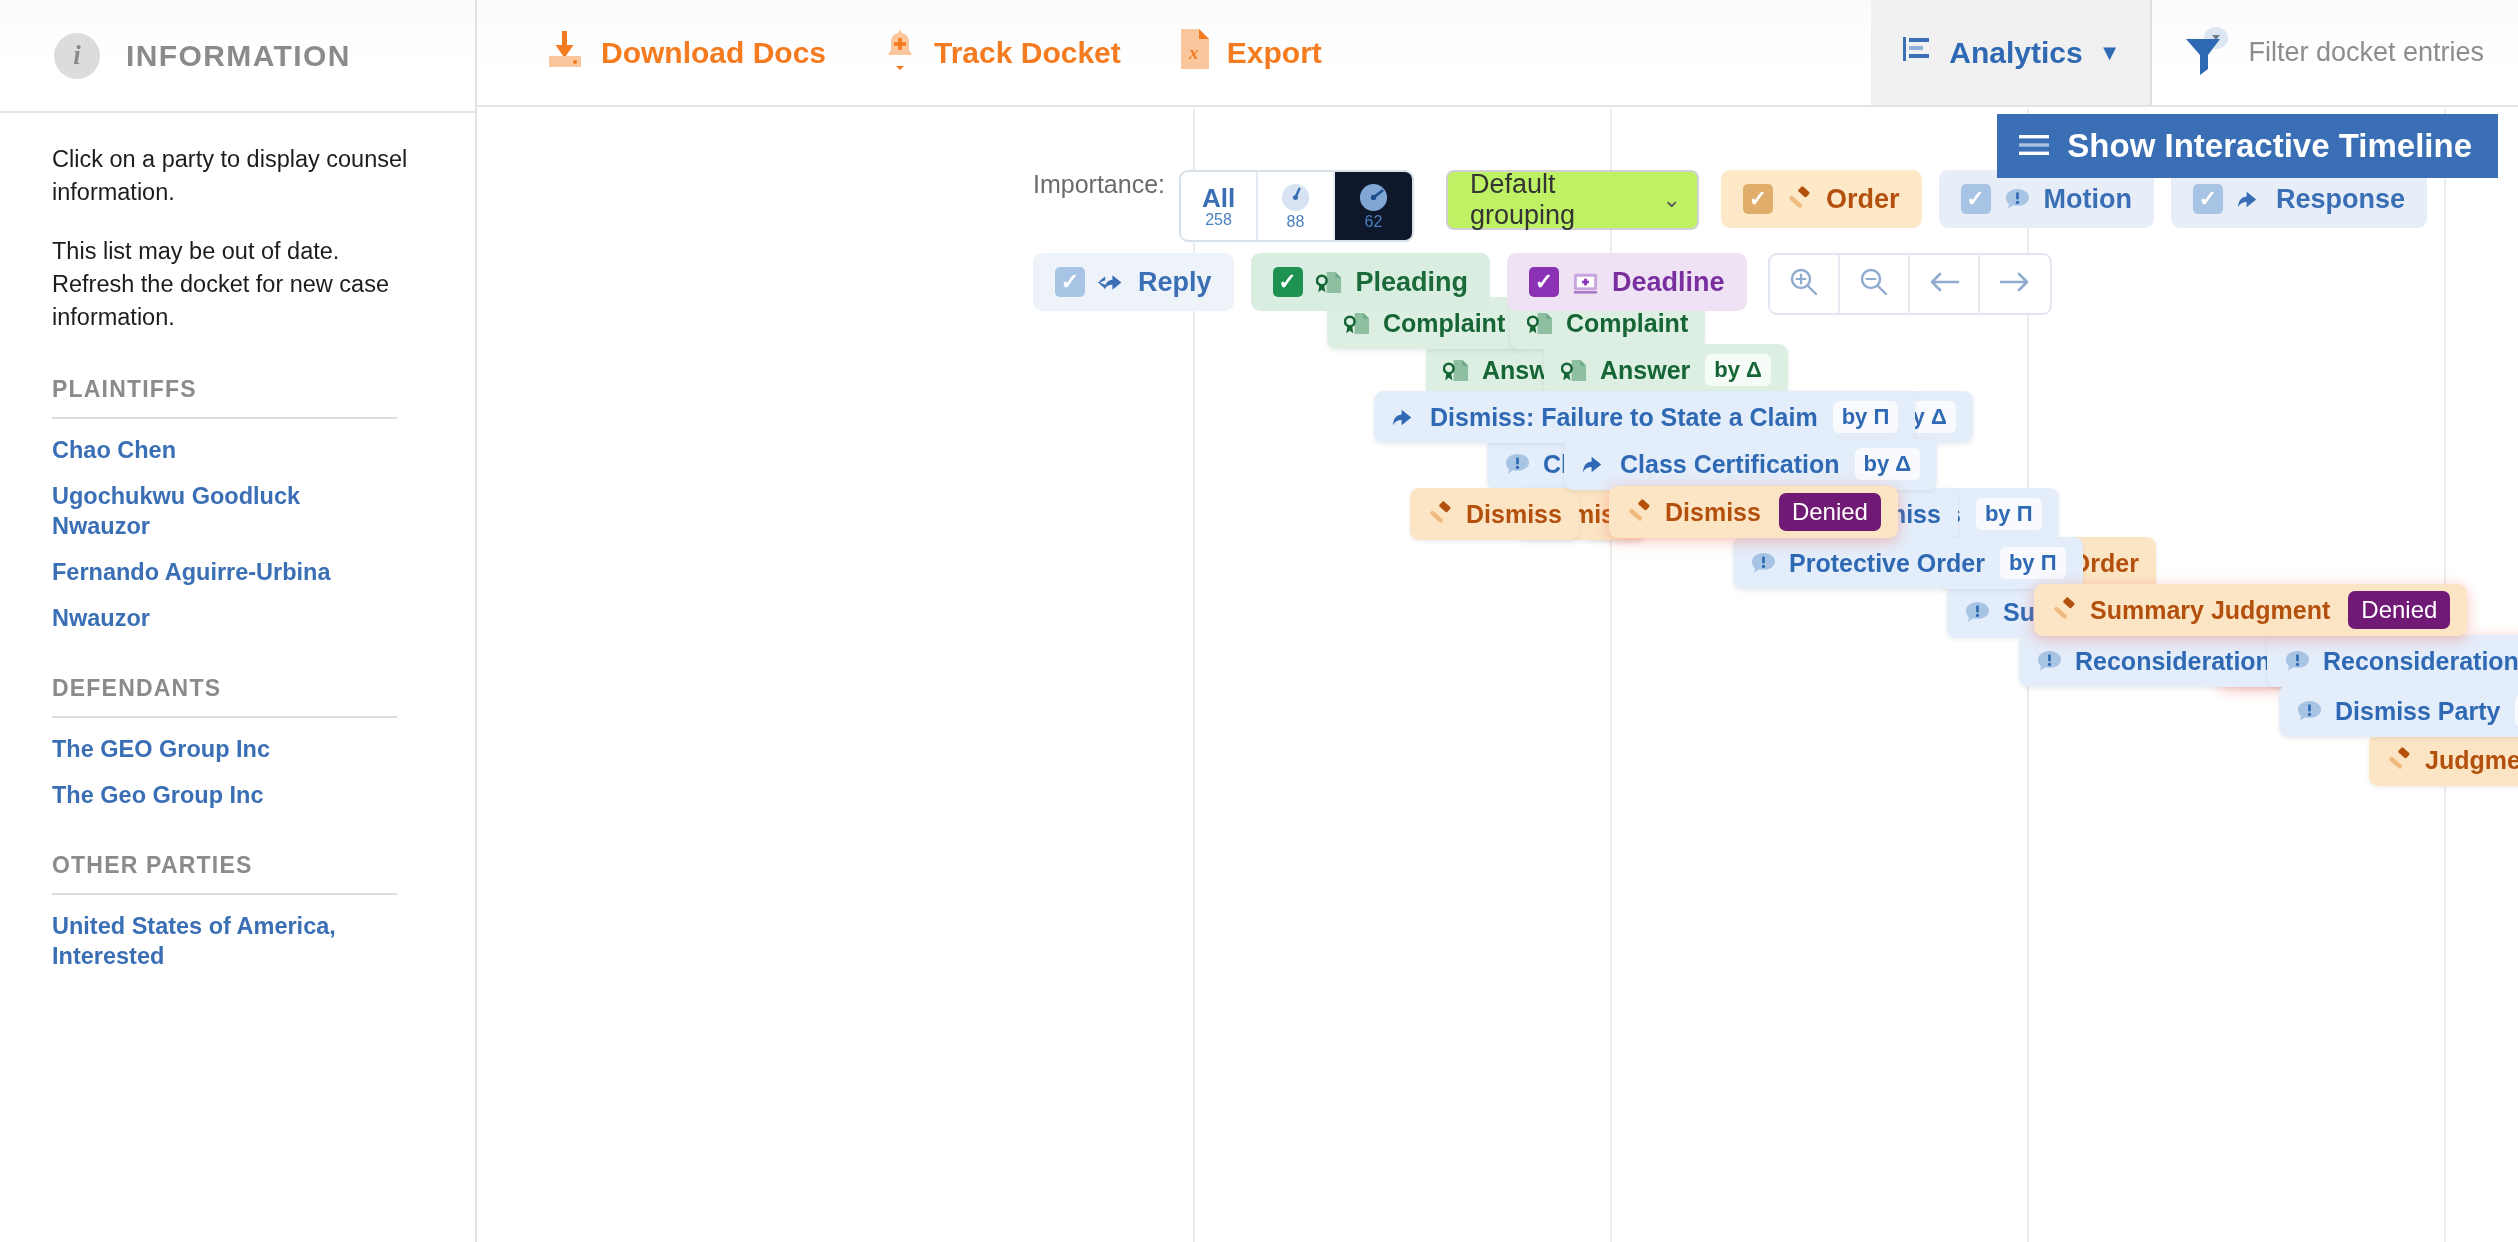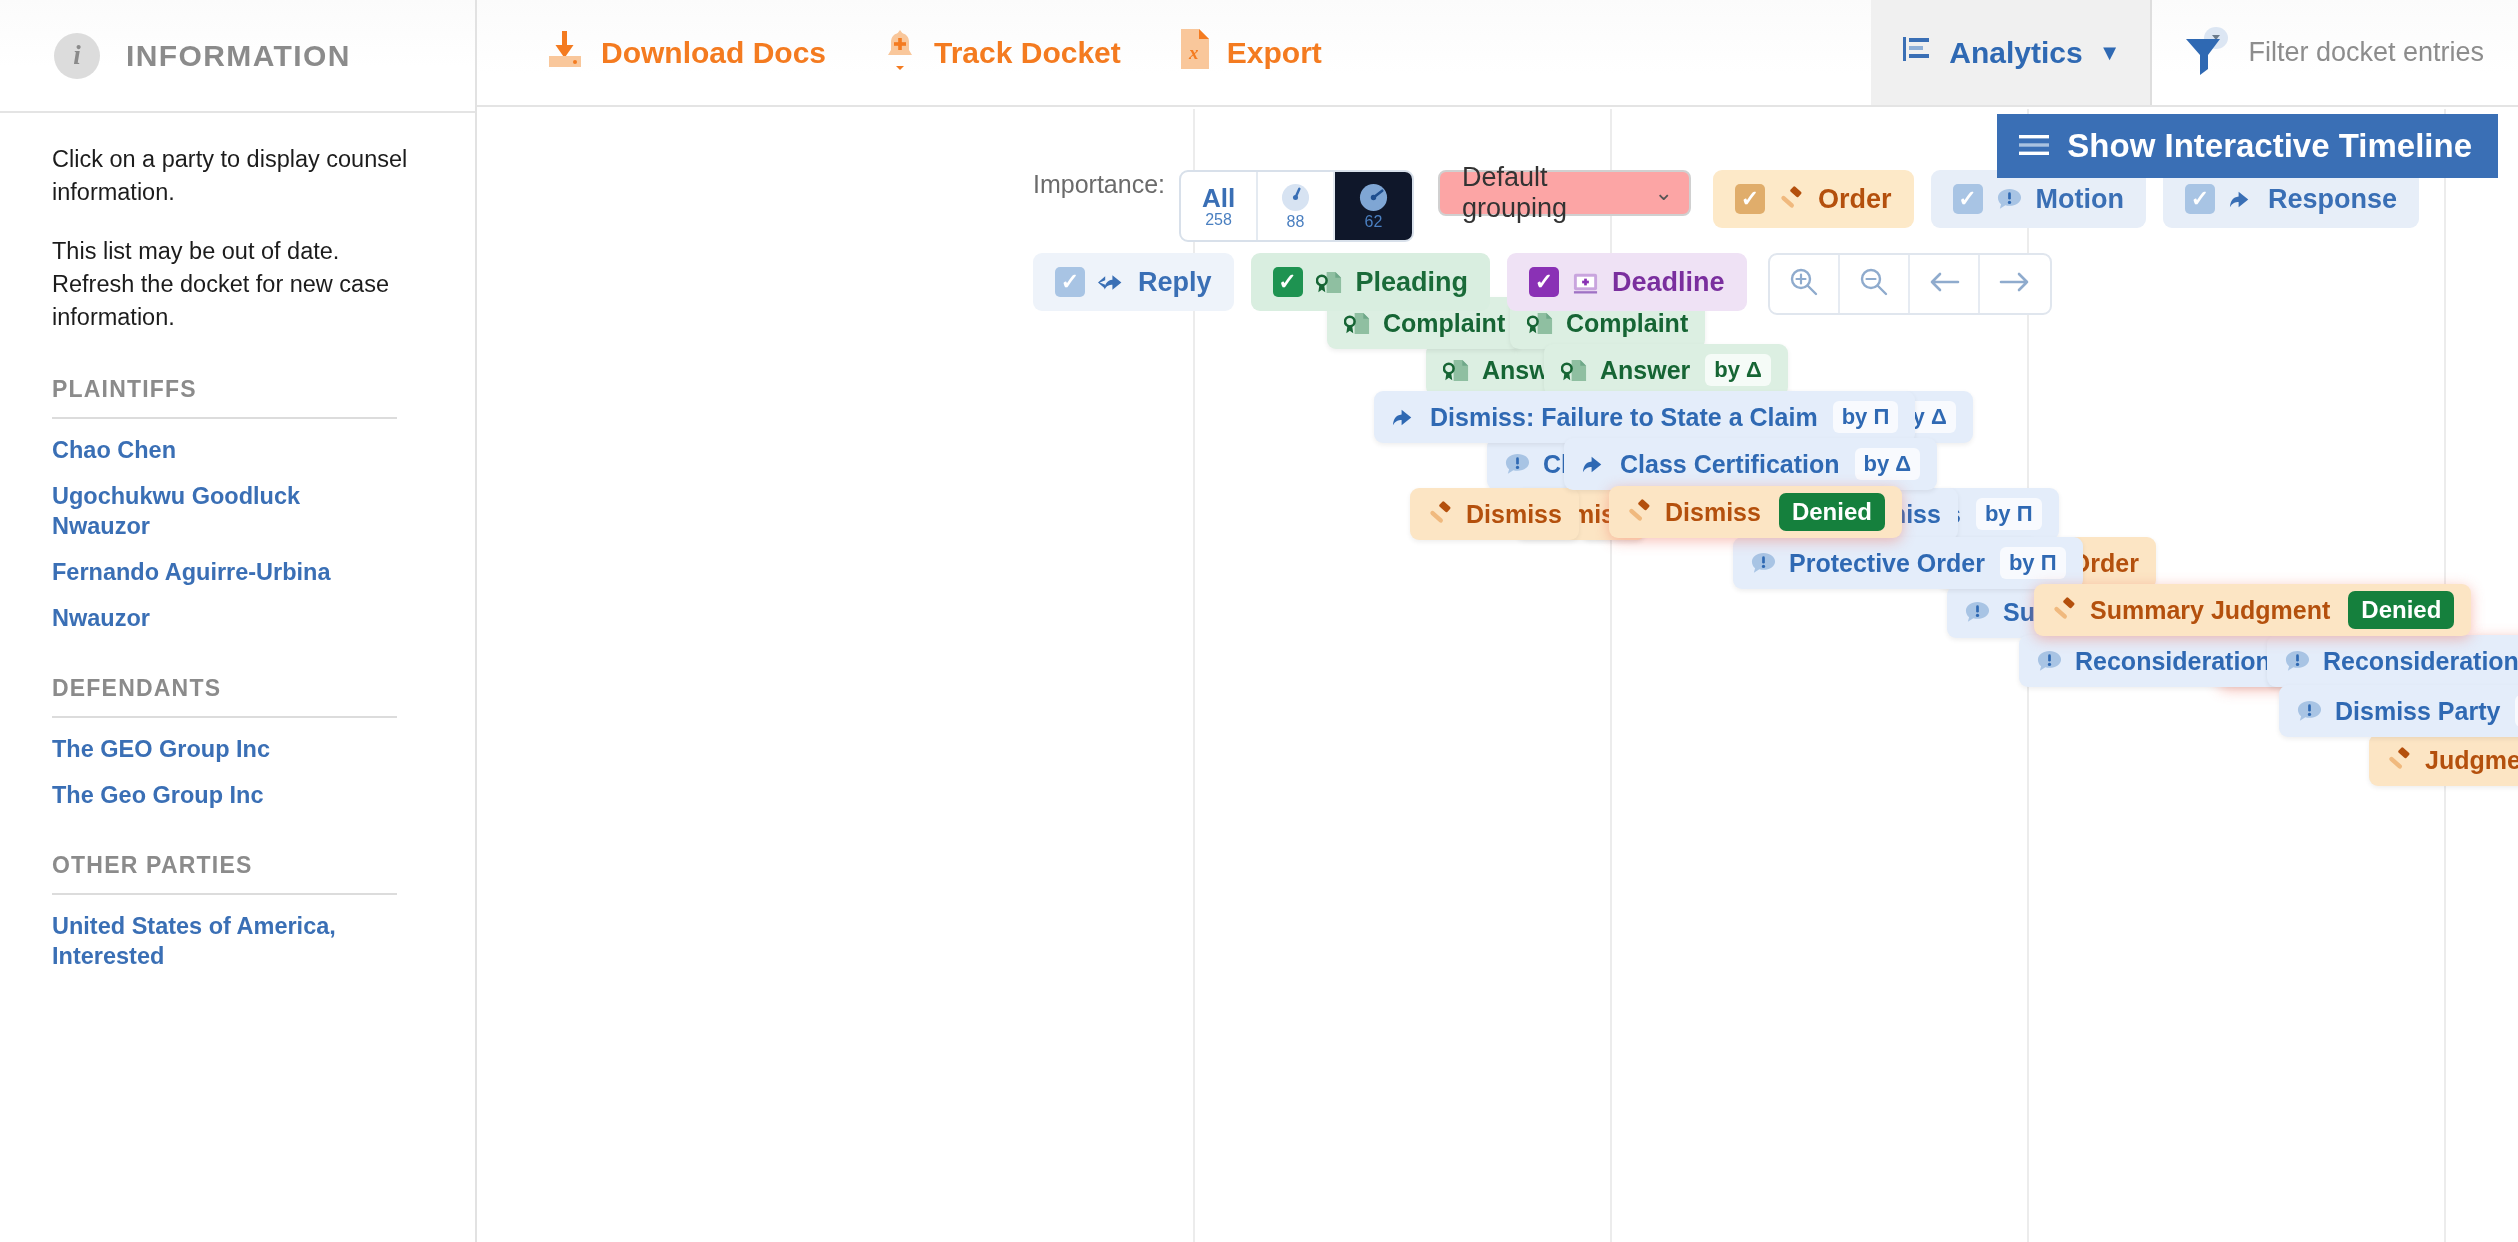--- a/index.html
+++ b/index.html
@@ -114,23 +114,23 @@
     align-items: center; justify-content: center; gap: 1px;
     border-right: 2px solid #e4eaf1; cursor: pointer;
   }
   .imp-seg:last-child { border-right: none; }
   .imp-seg.selected { background: #0f172a; }
   .imp-top { font-size: 26px; font-weight: bold; color: #3a6fb5; line-height: 1; }
   .imp-count { font-size: 16px; color: #4a7fc0; line-height: 1; }
   .gauge { width: 31px; height: 31px; display: block; }
 
   .grouping-select {
-    margin-left: 24px;
-    width: 253px; height: 46px;
-    border: 2px solid #d0d0d0; border-radius: 8px; background: #fca5a5;
+    margin-left: 32px;
+    width: 253px; height: 60px;
+    border: 2px solid #d0d0d0; border-radius: 8px; background: #bef264;
     display: flex; align-items: center; justify-content: space-between;
     padding: 0 16px 0 22px;
     font-size: 27px; color: #333; cursor: pointer;
   }
   .grouping-select .chev { color: #555; font-size: 22px; }
 
   .chip {
     display: flex; align-items: center; gap: 13px;
     height: 58px; padding: 0 22px;
     border-radius: 9px; margin-right: 17px;
@@ -181,21 +181,21 @@
   .tl-item .ilabel { display: inline-block; }
   .by-tag {
     background: rgba(255,255,255,0.72);
     border-radius: 6px; padding: 3px 9px;
     font-size: 22px; font-weight: bold; margin-left: 3px;
   }
   .badge {
     border-radius: 7px; padding: 5px 13px;
     color: #fff; font-size: 24px; font-weight: normal; margin-left: 6px;
   }
-  .badge-denied { background: #15803d; font-weight: bold; }
+  .badge-denied { background: #701a75; }
   .badge-granted { background: #74cf9b; }
 
   .t-pleading { background: #dcefe2; color: #166534; }
   .t-motion   { background: #e4edfa; color: #2f69b3; }
   .t-response { background: #e4edfa; color: #2f69b3; }
   .t-order    { background: #fce5c4; color: #b4500d; }
   .t-order-hl { background: #fce5c4; color: #b4500d; box-shadow: 0 3px 14px rgba(239,114,96,0.45); }
 
   .icon-sm { width: 27px; height: 27px; display: block; flex: 0 0 27px; }
 </style>

